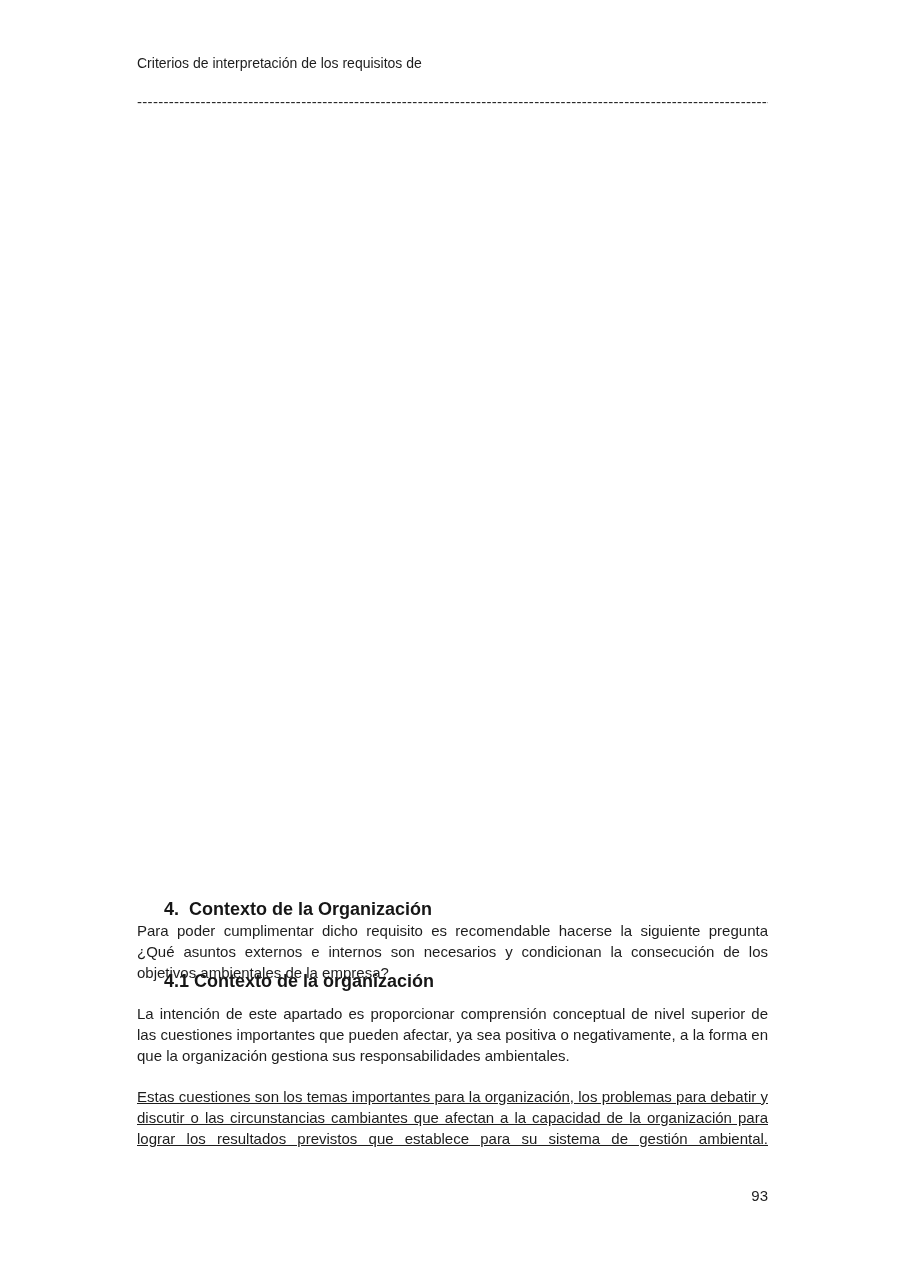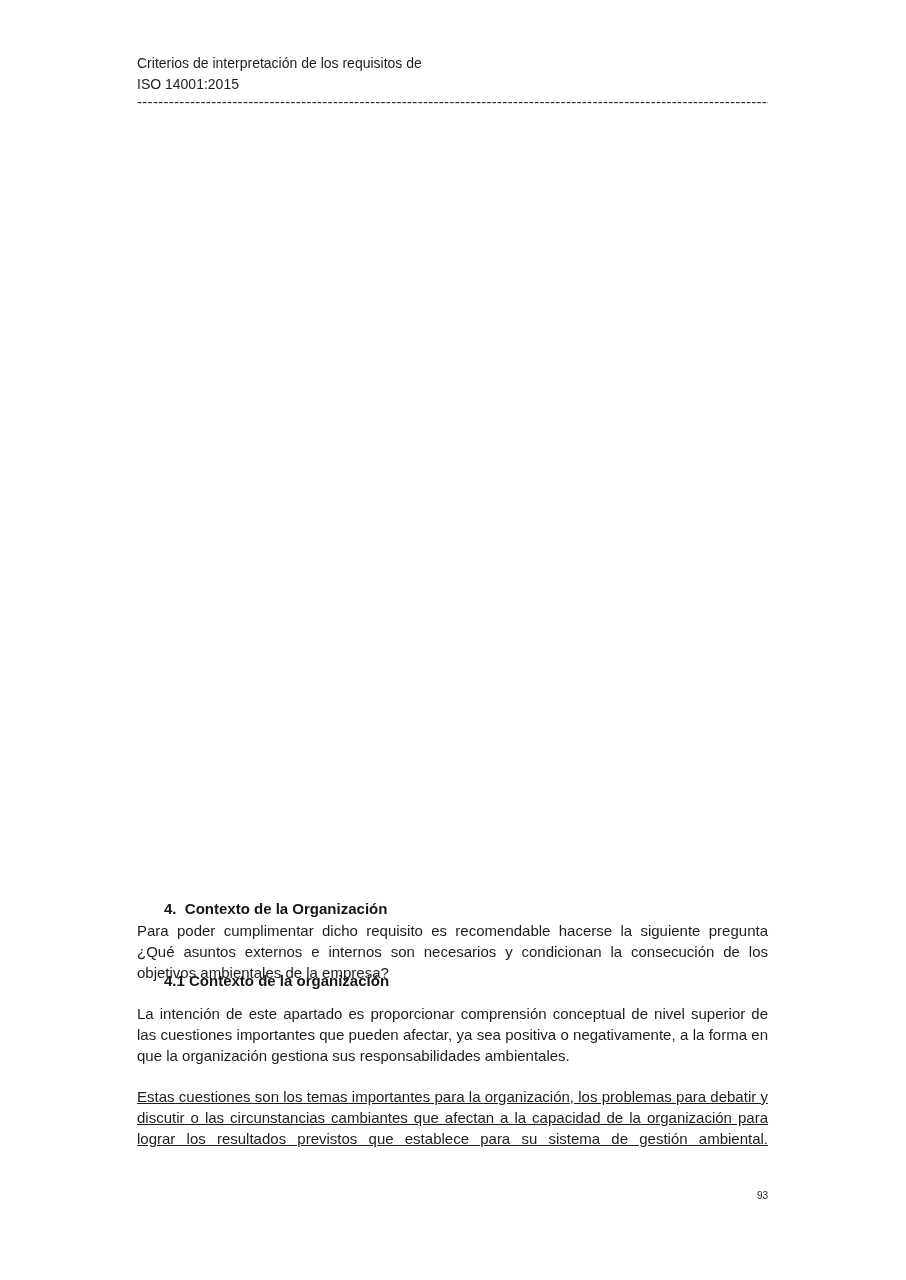--- a/index.html
+++ b/index.html
@@ -37,21 +37,21 @@
     line-height: 18px;
     letter-spacing: 0.3px;
     white-space: nowrap;
     overflow: hidden;
     color: #2a2a2a;
   }
   .section-headings {
     position: absolute;
     left: 164px;
     top: 849px;
-    font-size: 15px;
+    font-size: 18px;
     font-weight: bold;
     line-height: 24px;
     white-space: pre;
     color: #161616;
   }
   .body-text {
     position: absolute;
     left: 137px;
     top: 920px;
     width: 631px;
@@ -65,32 +65,31 @@
   .body-text p.justify-last {
     text-align-last: justify;
     text-decoration: underline;
   }
   .footer {
     position: absolute;
     left: 137px;
     top: 1185px;
     width: 631px;
     text-align: right;
-    font-size: 10px;
+    font-size: 15px;
     line-height: 21px;
   }
 </style>
 </head>
 <body>
 
 <div class="page">
 
   <div class="header">
     <span class="header-line">Criterios de interpretación de los requisitos de</span>
-    <span class="header-line">ISO 14001:2015</span>
   </div>
 
   <div class="divider">--------------------------------------------------------------------------------------------------------------------------------------------</div>
 
   <div class="section-headings">
     <div>4.  Contexto de la Organización</div>
     <div>4.1 Contexto de la organización</div>
   </div>
 
   <div class="body-text">

